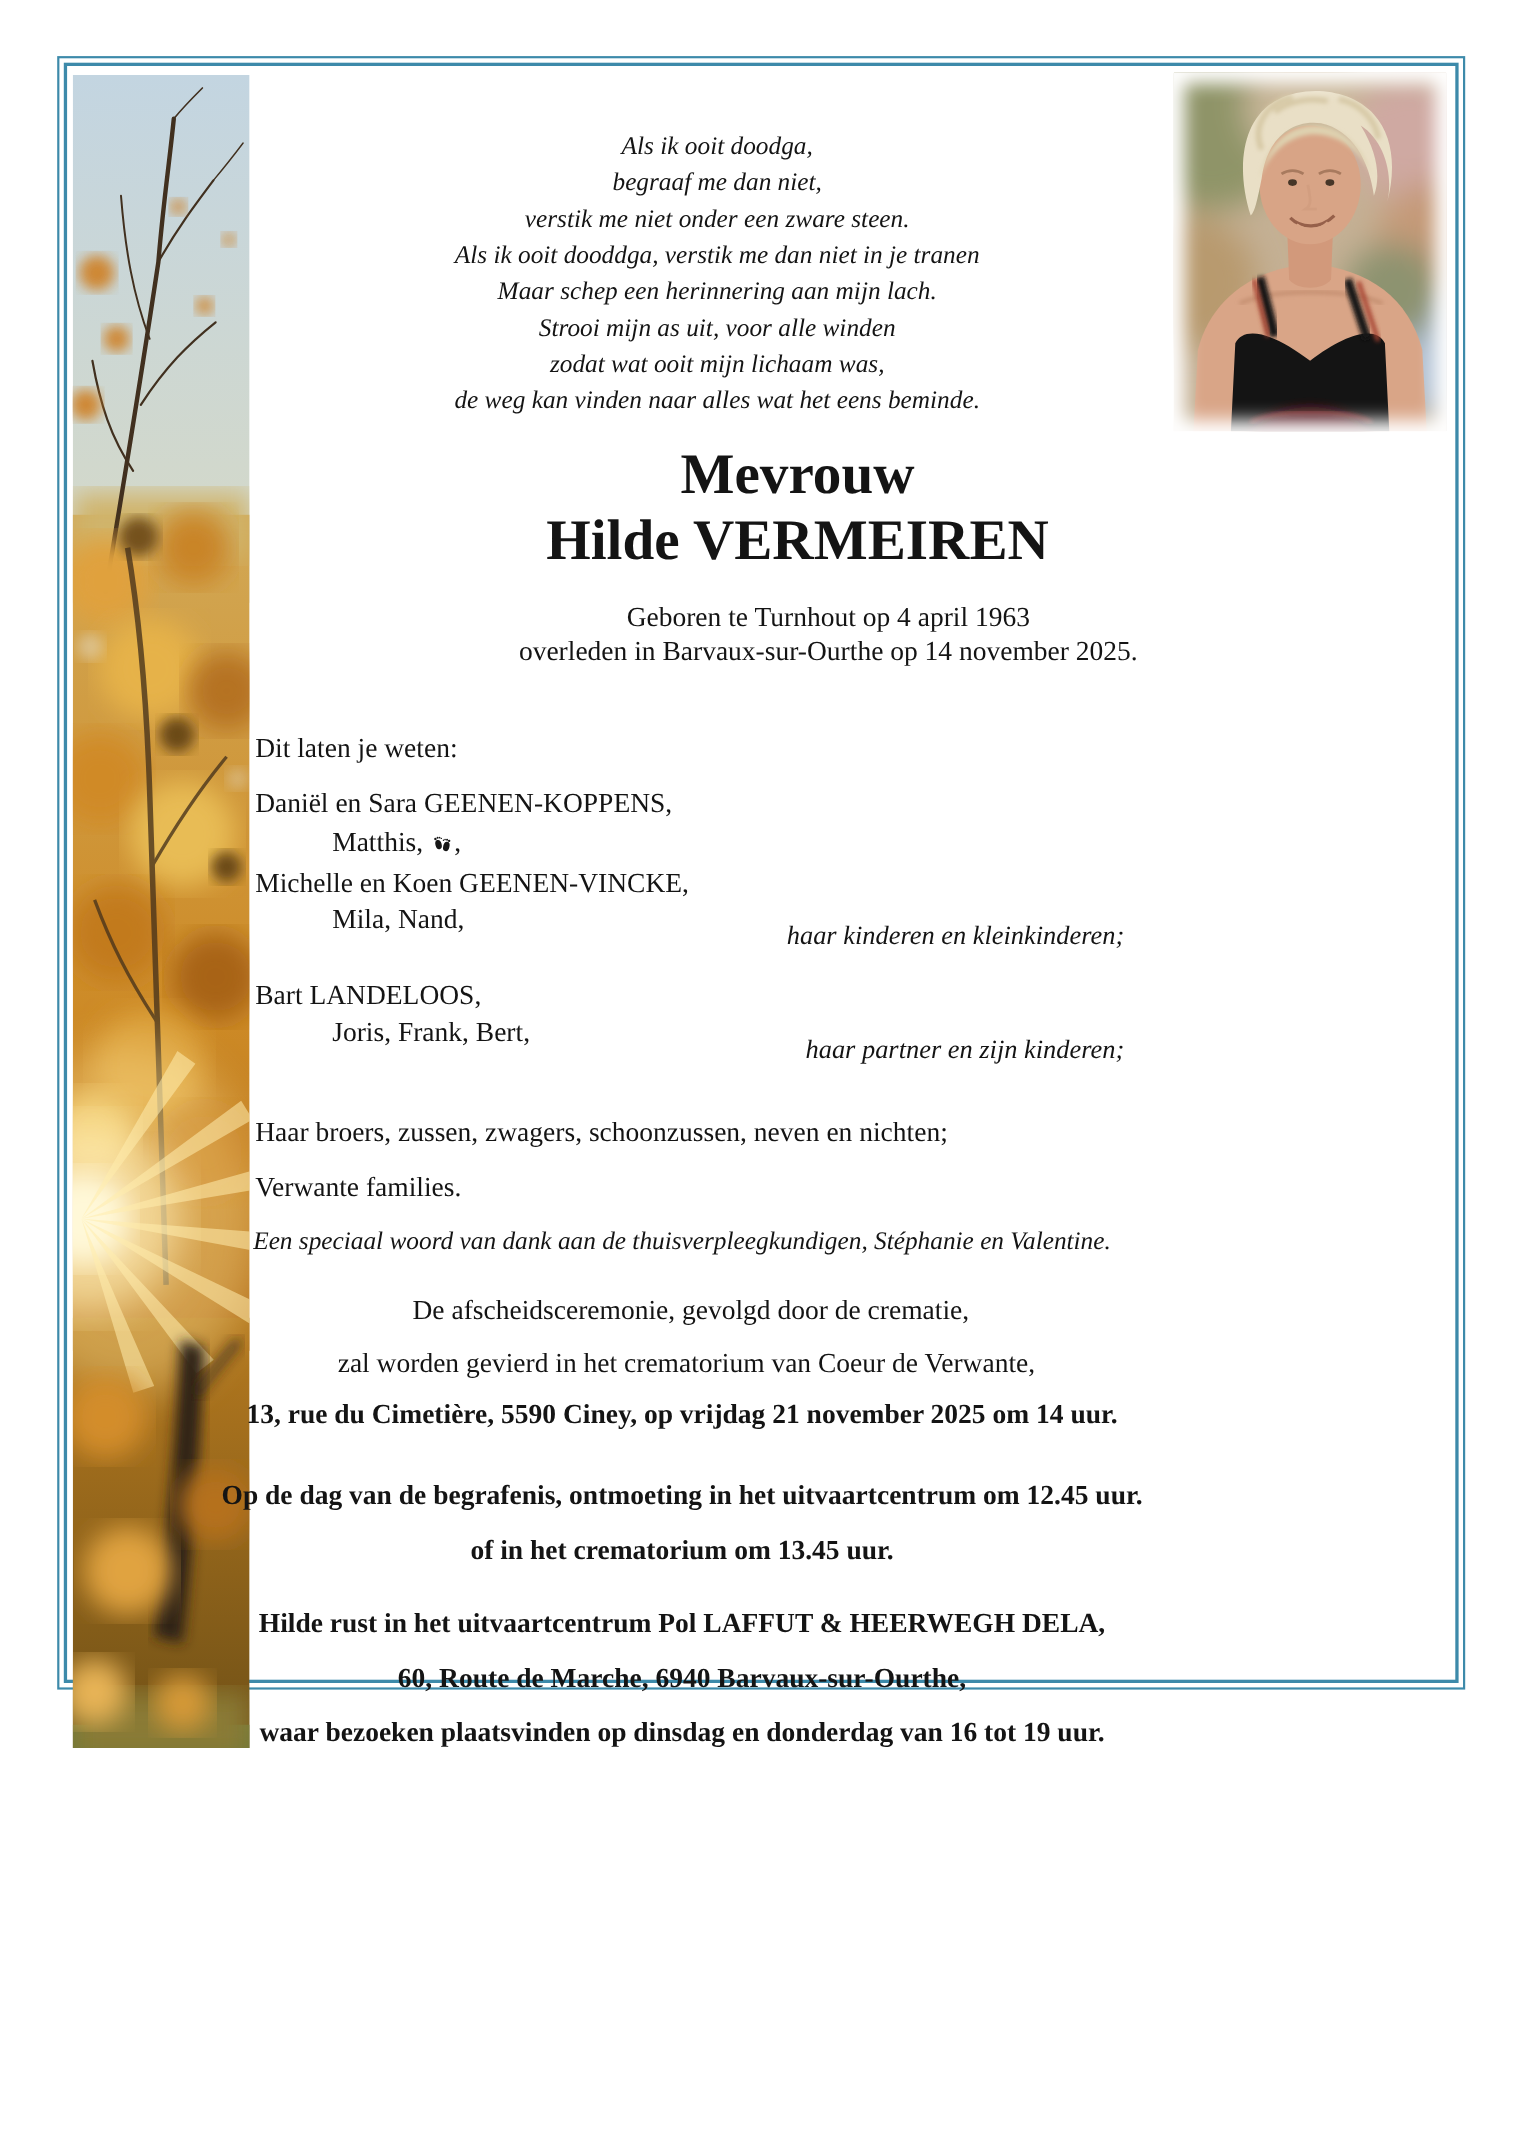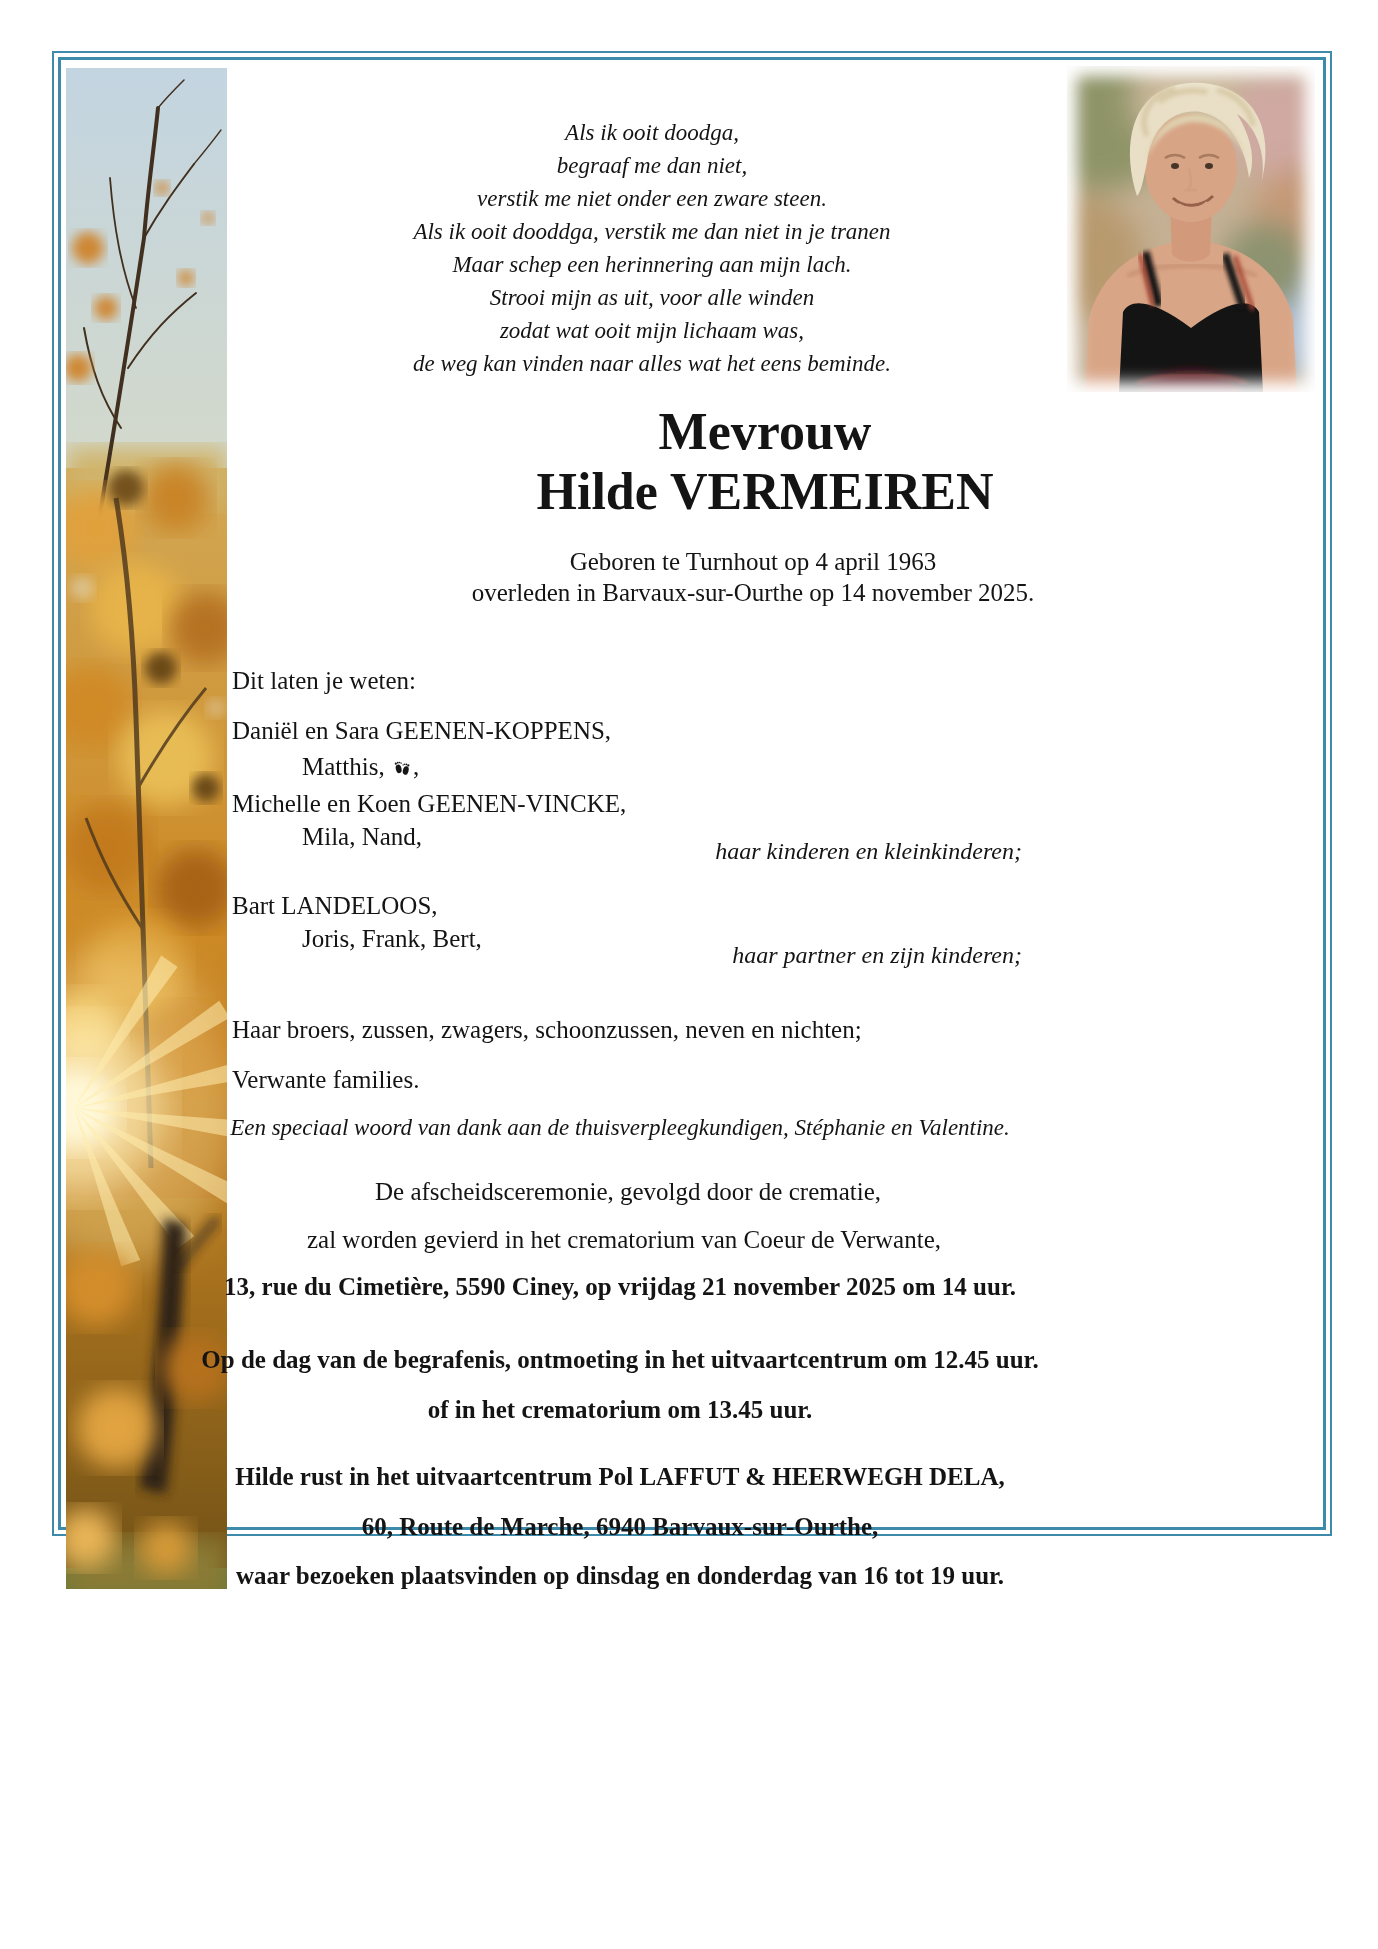--- a/index.html
+++ b/index.html
@@ -238,21 +238,21 @@
     <div>Als ik ooit doodga,</div>
     <div>begraaf me dan niet,</div>
     <div>verstik me niet onder een zware steen.</div>
     <div>Als ik ooit dooddga, verstik me dan niet in je tranen</div>
     <div>Maar schep een herinnering aan mijn lach.</div>
     <div>Strooi mijn as uit, voor alle winden</div>
     <div>zodat wat ooit mijn lichaam was,</div>
     <div>de weg kan vinden naar alles wat het eens beminde.</div>
   </div>
 
-  <div class="cl" style="left:725px;top:402px;margin-left:40px;">
+  <div class="cl" style="left:725px;top:402px;">
     <div class="title1">Mevrouw</div>
     <div class="title2">Hilde VERMEIREN</div>
   </div>
 
   <div class="cl dates" style="left:725px;top:546px;">
     <div>Geboren te Turnhout op 4 april 1963</div>
     <div>overleden in Barvaux-sur-Ourthe op 14 november 2025.</div>
   </div>
 
   <div class="abs body-line" style="left:232px;top:648px;">Dit laten je weten:</div>

